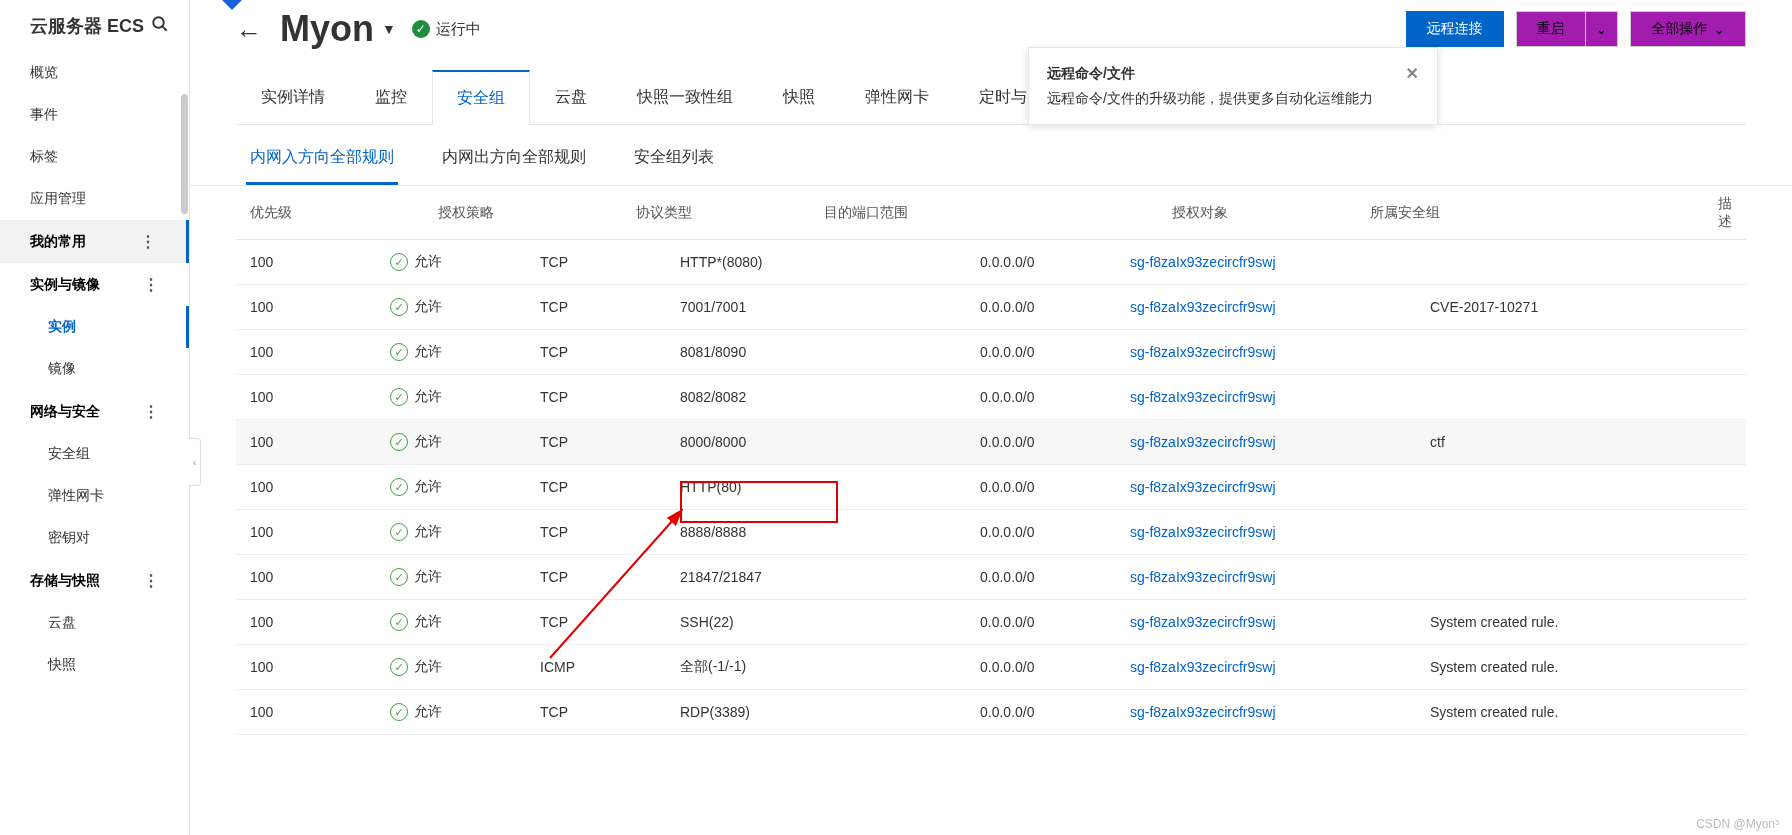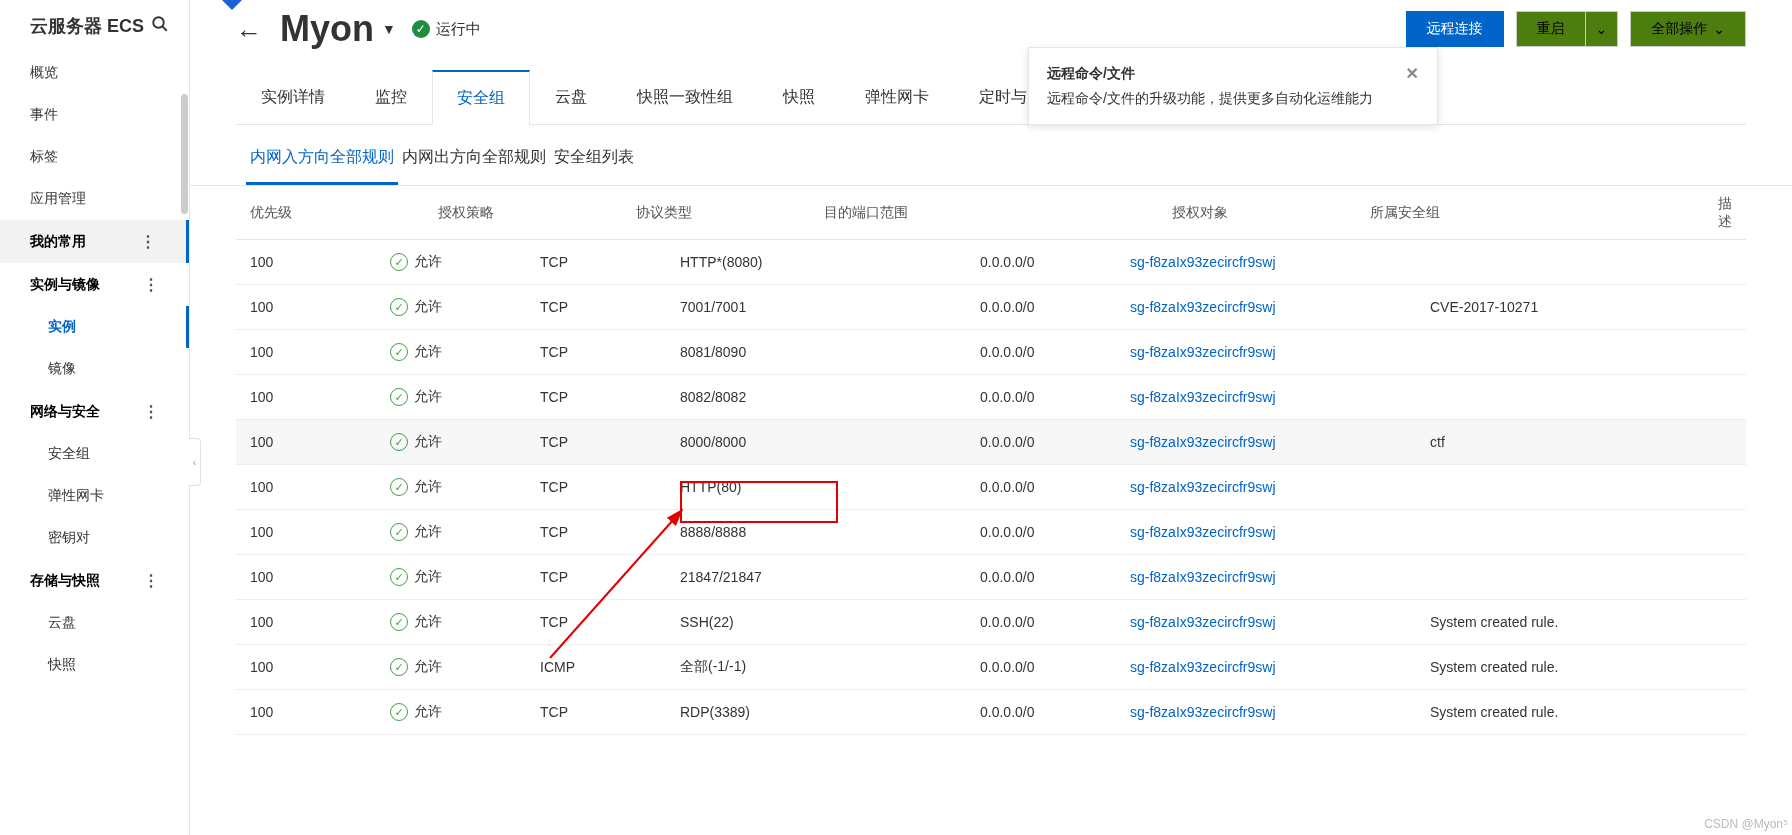--- a/index.html
+++ b/index.html
@@ -186,21 +186,21 @@
     .title-actions {
       margin-left: auto;
       display: flex;
       gap: 12px;
     }
 
     .btn {
       height: 36px;
       padding: 0 20px;
       border: 1px solid #ccc;
-      background: #4d7c0f;
+      background: #a21caf;
       font-size: 14px;
       cursor: pointer;
       display: inline-flex;
       align-items: center;
       gap: 6px;
     }
 
     .btn.primary {
       background: #0064c8;
       color: #fff;
@@ -271,20 +271,21 @@
       border-color: #e6e6e6;
       border-top: 2px solid #0064c8;
       background: #fff;
       color: #0064c8;
       font-weight:500;
     }
 
     
     .sub-tabs {
       display: flex;
+      gap: 40px;
       padding: 22px 46px 0 56px;
       border-bottom: 1px solid #e6e6e6;
     }
 
     .sub-tab {
       padding: 0 4px 14px 4px;
       cursor: pointer;
       font-size: 16px;
       color: #333;
       border-bottom: 3px solid transparent;
@@ -355,21 +356,21 @@
       pointer-events: none;
     }
 
     .red-arrow {
       position: absolute;
       pointer-events: none;
     }
 
     .watermark {
       position: absolute;
-      right: 4px;
+      right: 12px;
       bottom: 4px;
       color: #bbb;
       font-size: 12px;
     }
     .blue-bar-caret {
       position: absolute;
       top: 0;
       left: 222px;
       width: 0;
       height:0;

